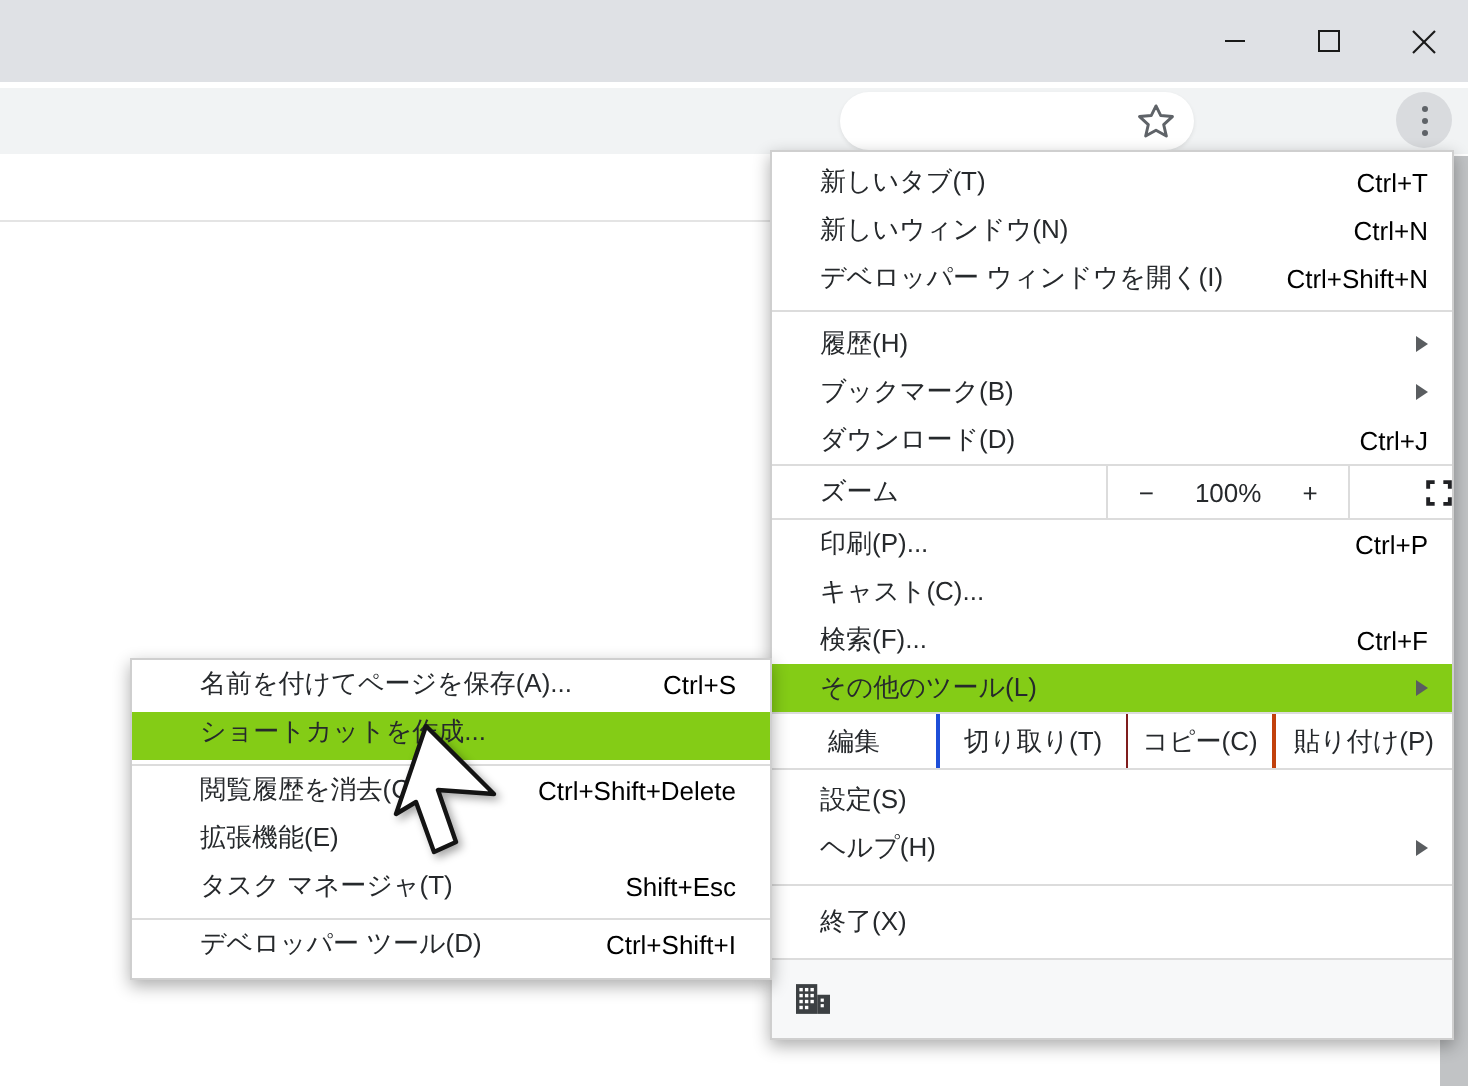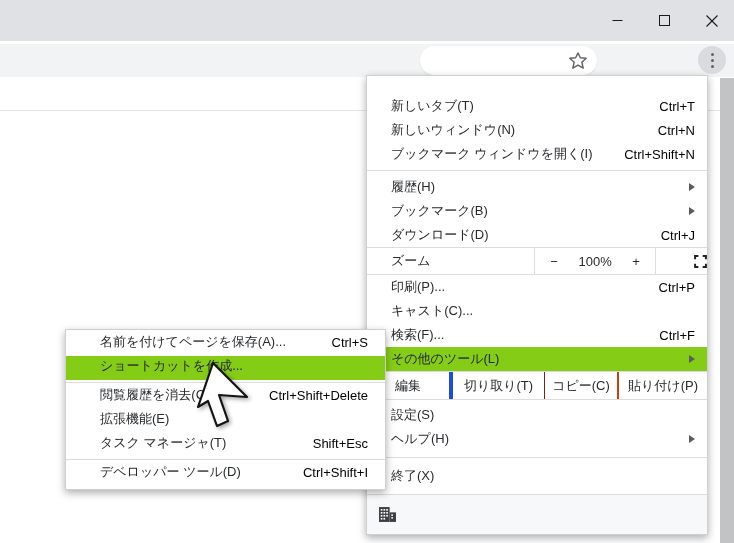--- a/index.html
+++ b/index.html
@@ -21,21 +21,21 @@
     display:flex;align-items:center;justify-content:center;}
   .kebab{display:flex;flex-direction:column;gap:3px;}
   .kebab i{width:3px;height:3px;border-radius:50%;background:#5f6368;display:block;}
   
   .page-rule{position:absolute;left:0;top:110px;width:720px;height:1px;background:#e4e4e4;}
   .scrollbar{position:absolute;left:720px;top:78px;width:14px;height:465px;background:#c1c3c5;}
   
   .menu{position:absolute;background:#ffffff;border:1px solid #cfcfcf;
     box-shadow:0 3px 8px rgba(0,0,0,0.32);box-sizing:border-box;
     font-size:13px;color:#26292c;}
-  .main-menu{left:366px;top:75px;width:342px;z-index:11;padding-top:18px;}
+  .main-menu{left:385px;top:75px;width:342px;z-index:11;padding-top:3px;}
   .sub-menu{left:65px;top:329px;width:321px;z-index:12;padding:2px 0 3px 0;}
   .row{display:flex;align-items:center;height:24px;box-sizing:border-box;}
   .main-menu .row{padding:0 12px 0 24px;}
   .sub-menu .row{padding:0 17px 4px 34px;}
   .row .sc{margin-left:auto;color:#000000;}
   .row.hl{background:#84cc16;}
   .sep{height:1px;background:#dcdcdc;margin:4px 0;}
   .sub-menu .sep{margin:2px 0;}
   .sep.tight{margin:6px 0;}
   .arr{margin-left:auto;width:0;height:0;border-left:6px solid #5a5d60;
@@ -44,21 +44,21 @@
   .zoom-row{display:flex;align-items:stretch;height:26px;border-top:1px solid #dcdcdc;border-bottom:1px solid #dcdcdc;gap:38px;}
   .zoom-label{display:flex;align-items:center;padding-left:24px;width:131px;box-sizing:border-box;}
   .zoom-ctrls{display:flex;align-items:stretch;border-left:1px solid #dcdcdc;border-right:1px solid #dcdcdc;width:122px;}
   .zoom-ctrls .zbtn{width:38px;display:flex;align-items:center;justify-content:center;color:#26292c;}
   .zoom-ctrls .zval{flex:1;display:flex;align-items:center;justify-content:center;}
   .zoom-fs{flex:1;display:flex;align-items:center;justify-content:center;}
   
   .edit-row{display:flex;align-items:stretch;height:27px;border-top:1px solid #dcdcdc;border-bottom:1px solid #dcdcdc;}
   .edit-row .cell{display:flex;align-items:center;justify-content:center;box-sizing:border-box;}
   .edit-row .c1{width:82px;}
-  .edit-row .c2{width:95px;border-left:4px solid #1d4ed8;}
+  .edit-row .c2{width:95px;border-left:2px solid #1d4ed8;}
   .edit-row .c3{width:73px;border-left:1px solid #7f1d1d;}
   .edit-row .c4{flex:1;border-left:2px solid #c2410c;}
   .pad-top{padding-top:3px;}
   
   .menu-footer{margin-top:6px;border-top:1px solid #dcdcdc;height:40px;background:#f7f8f9;
     display:flex;align-items:center;padding-left:12px;box-sizing:border-box;}
   
   .cursor{position:absolute;left:196px;top:360px;z-index:30;filter:drop-shadow(2px 2px 2px rgba(0,0,0,0.35));}
 </style>
 </head>
@@ -105,21 +105,21 @@
 <div class="menu main-menu">
   <div class="row">
     <span>新しいタブ(T)</span>
     <span class="sc">Ctrl+T</span>
   </div>
   <div class="row">
     <span>新しいウィンドウ(N)</span>
     <span class="sc">Ctrl+N</span>
   </div>
   <div class="row">
-    <span>ブックマーク ウィンドウを開く(I)</span>
+    <span>デベロッパー ウィンドウを開く(I)</span>
     <span class="sc">Ctrl+Shift+N</span>
   </div>
 
   <div class="sep"></div>
 
   <div class="row">
     <span>履歴(H)</span>
     <span class="arr"></span>
   </div>
   <div class="row">

